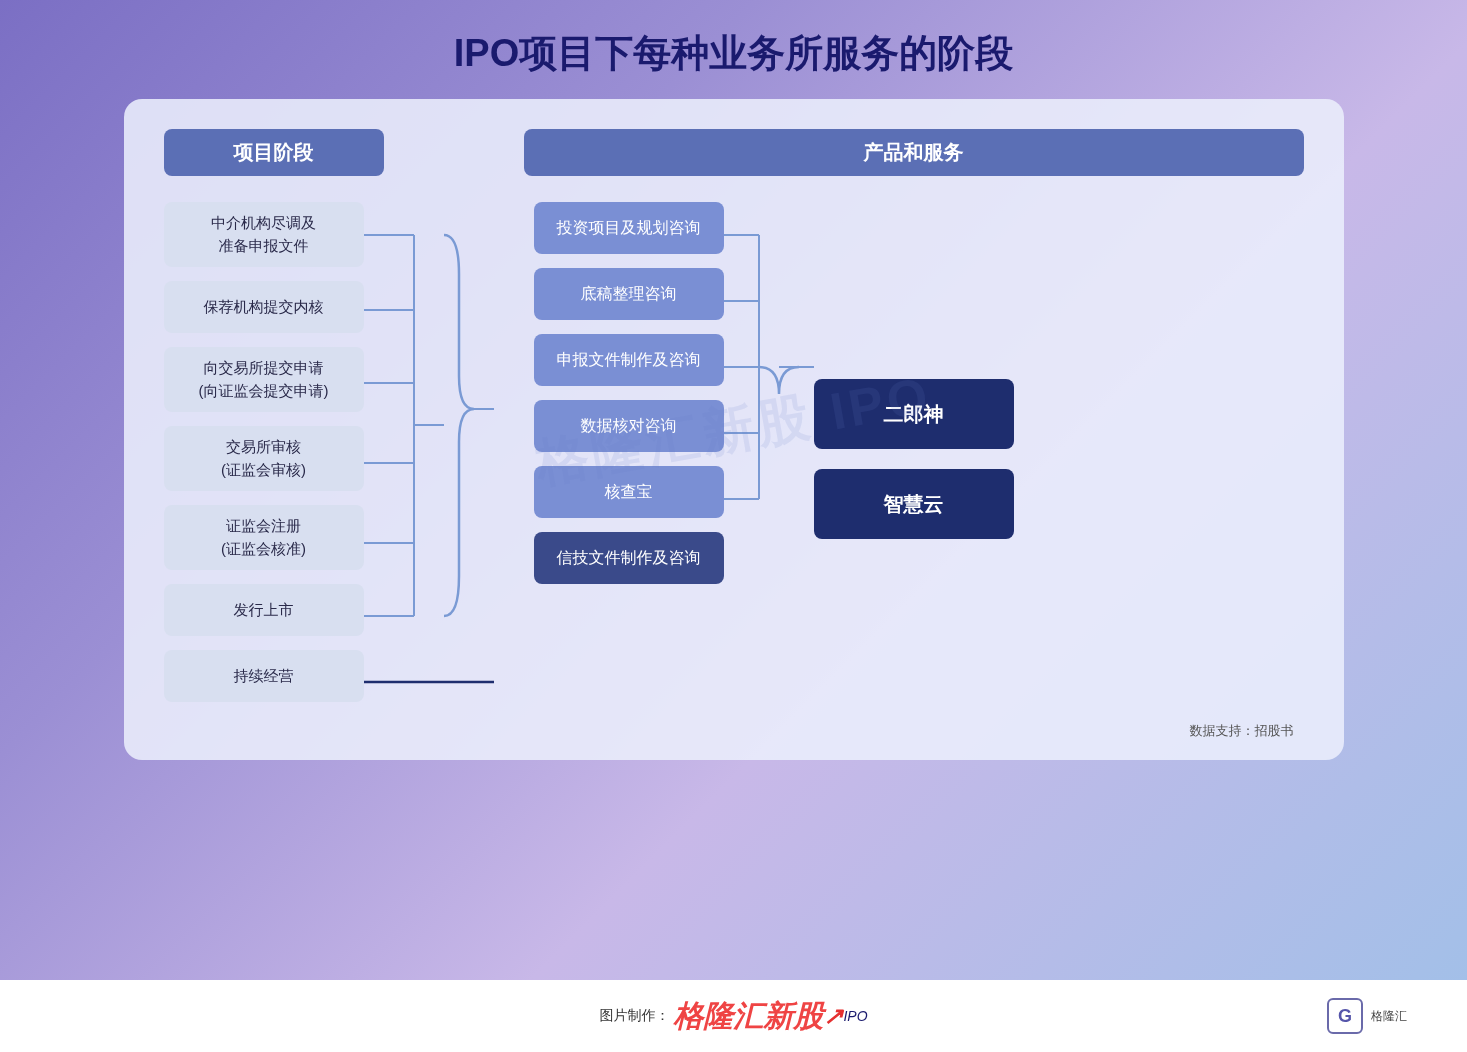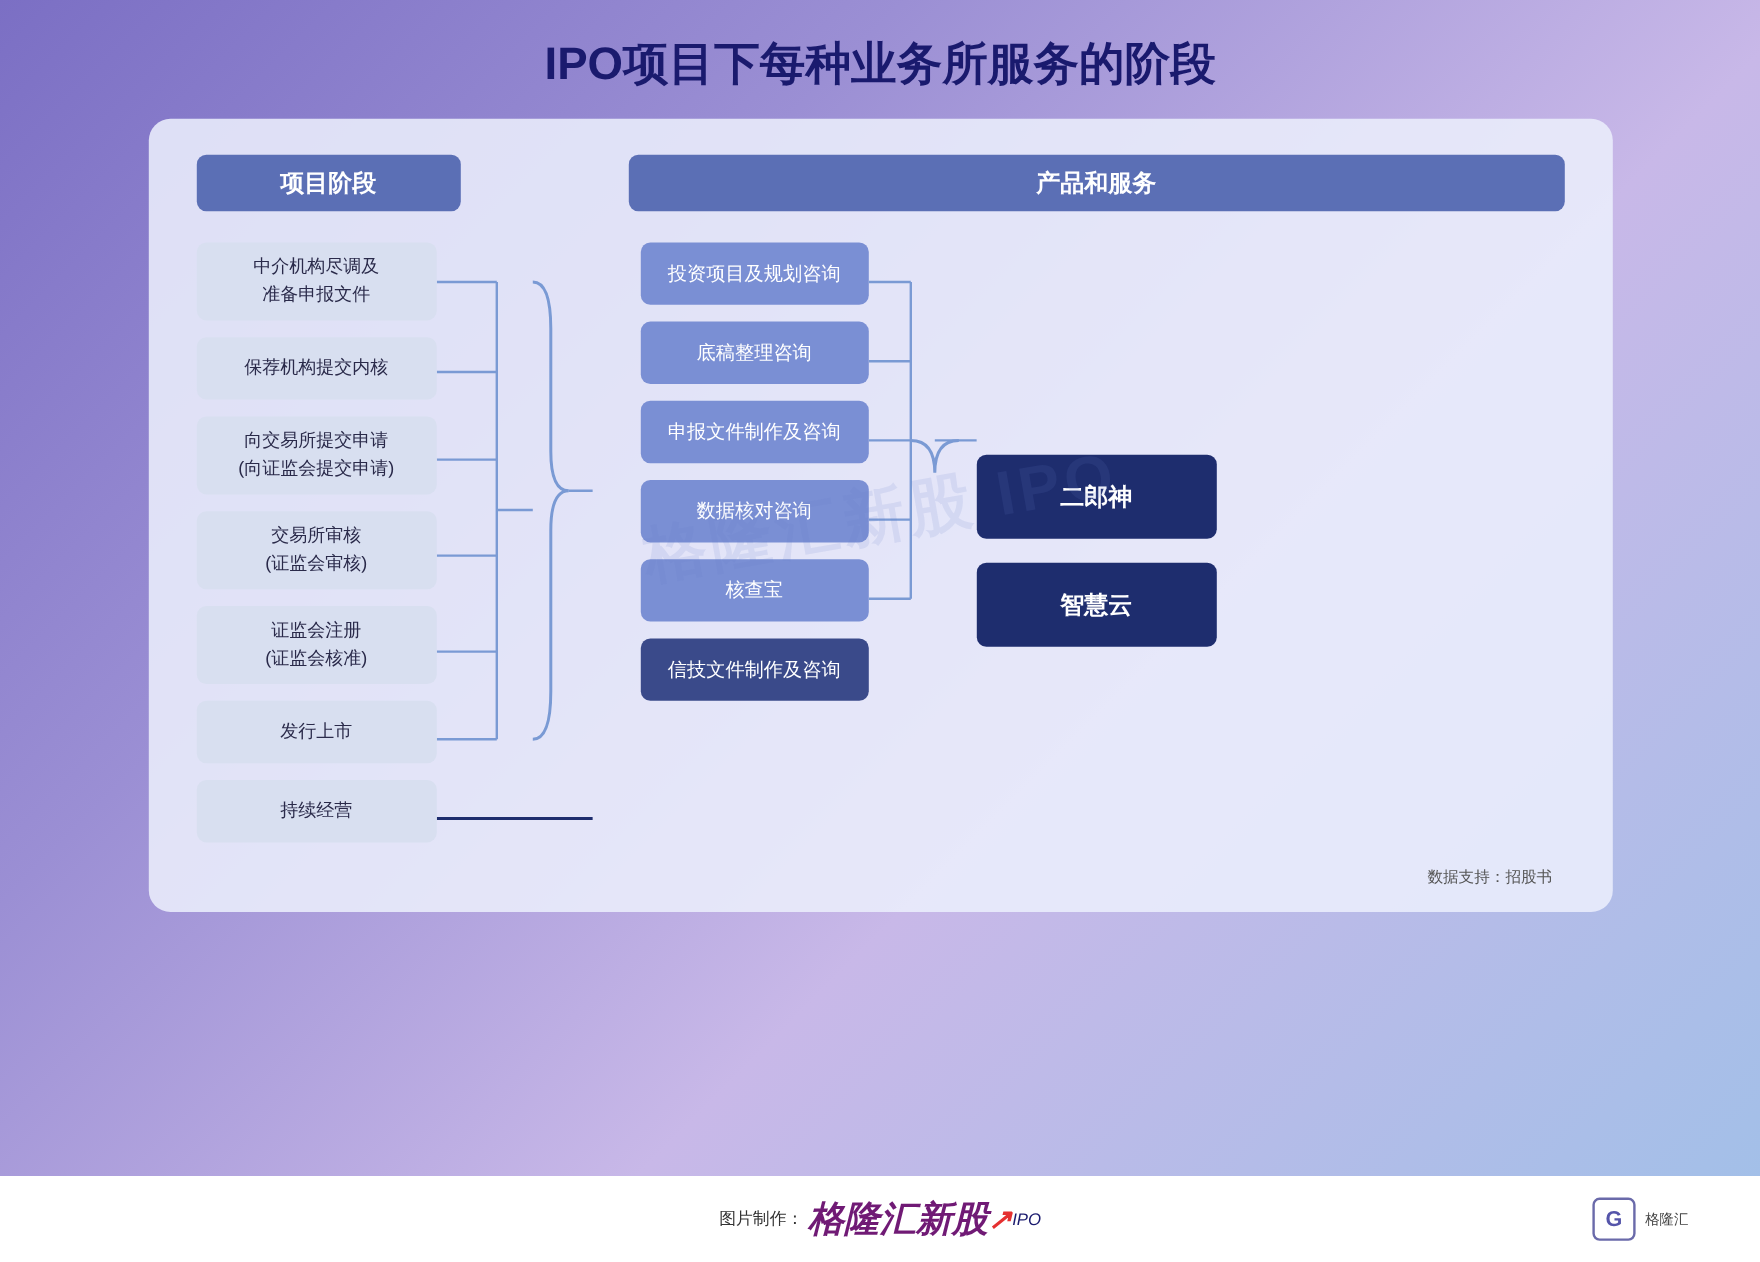--- a/index.html
+++ b/index.html
@@ -292,21 +292,21 @@
 
     <div class="data-source">数据支持：招股书</div>
 
     <div class="watermark">格隆汇新股 IPO</div>
 
   </div>
 </div>
 
 <div class="footer" style="position:fixed;bottom:0;left:0;width:1467px;background:white;display:flex;align-items:center;justify-content:center;padding:14px 60px;height:72px;">
   <span style="font-size:14px;color:#333;">图片制作：</span>
-  <span style="font-size:30px;font-weight:900;color:#701a75;font-style:italic;margin-left:4px;">格隆汇新股</span>
+  <span style="font-size:30px;font-weight:900;color:#ef4444;font-style:italic;margin-left:4px;">格隆汇新股</span>
   <span style="color:#e53030;font-size:24px;font-weight:bold;font-style:italic;">↗</span>
   <span style="font-size:14px;color:#1a1a6e;vertical-align:super;font-style:italic;">IPO</span>
 
   <div style="position:absolute;right:60px;display:flex;align-items:center;gap:8px;">
     <div class="logo-g">G</div>
     <span style="font-size:12px;color:#444;">格隆汇</span>
   </div>
 </div>
 
 </body></html>

